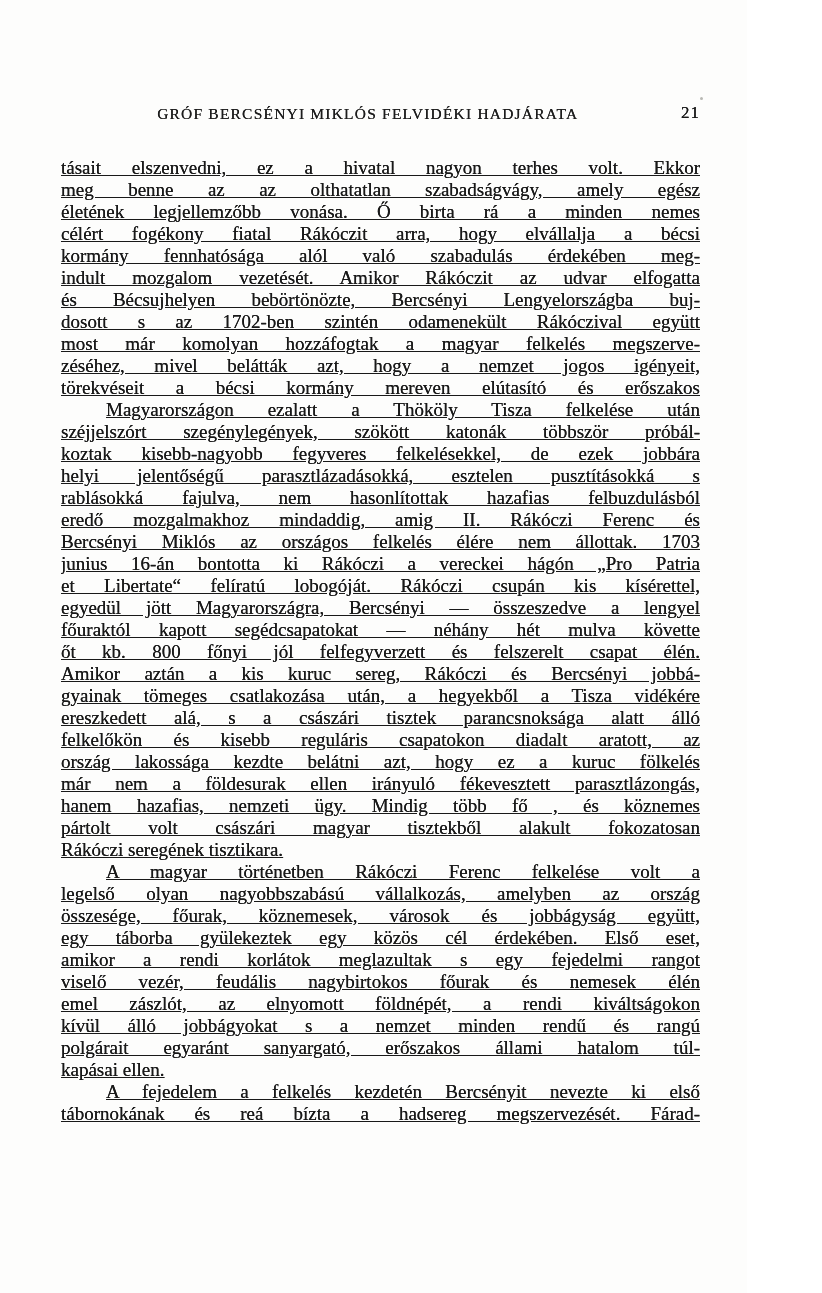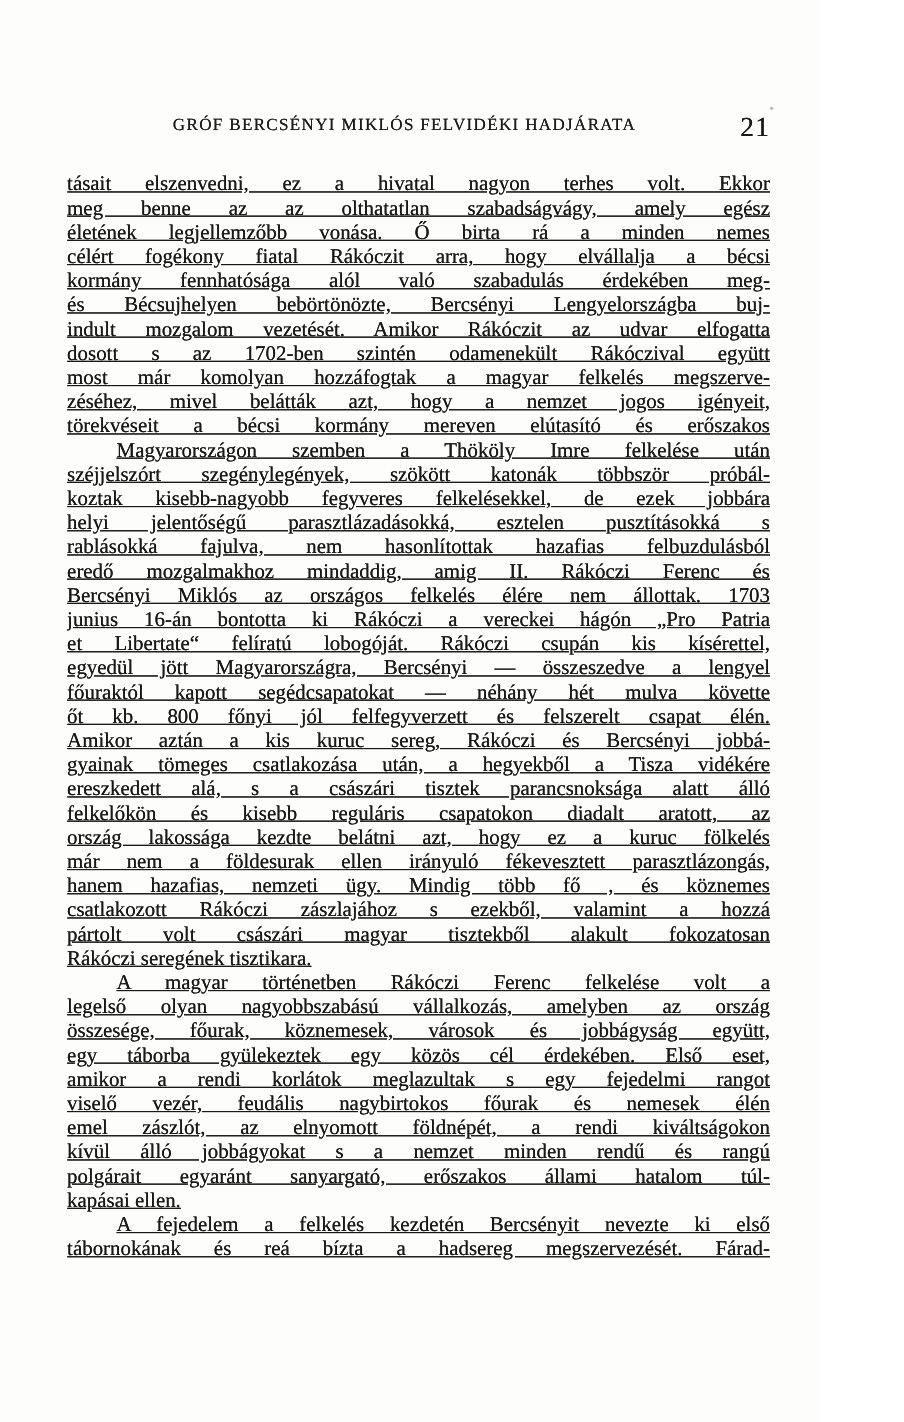--- a/index.html
+++ b/index.html
@@ -35,21 +35,21 @@
     white-space: nowrap;
     font-size: 15.5px;
     letter-spacing: 1.2px;
     color: #1d1d1d;
     text-shadow: 0 0 0.3px currentColor;
   }
   .page-number {
     position: absolute;
     right: 0;
     top: 0;
-    font-size: 25px;
+    font-size: 17px;
     letter-spacing: 1px;
     text-shadow: 0 0 0.3px currentColor;
   }
   .body-text {
     position: absolute;
     left: 61px;
     top: 157px;
     width: 639px;
     font-size: 19px;
     line-height: 22px;
@@ -89,48 +89,47 @@
     <div class="page-number">21</div>
   </div>
   <div class="speck"></div>
   <div class="body-text">
       <div class="para">
         <div class="line">tásait elszenvedni, ez a hivatal nagyon terhes volt. Ekkor</div>
         <div class="line">meg benne az az olthatatlan szabadságvágy, amely egész</div>
         <div class="line">életének legjellemzőbb vonása. Ő birta rá a minden nemes</div>
         <div class="line">célért fogékony fiatal Rákóczit arra, hogy elvállalja a bécsi</div>
         <div class="line">kormány fennhatósága alól való szabadulás érdekében meg-</div>
+        <div class="line">indult mozgalom vezetését. Amikor Rákóczit az udvar elfogatta</div>
         <div class="line">és Bécsujhelyen bebörtönözte, Bercsényi Lengyelországba buj-</div>
-        <div class="line">indult mozgalom vezetését. Amikor Rákóczit az udvar elfogatta</div>
         <div class="line">dosott s az 1702-ben szintén odamenekült Rákóczival együtt</div>
         <div class="line">most már komolyan hozzáfogtak a magyar felkelés megszerve-</div>
         <div class="line">zéséhez, mivel belátták azt, hogy a nemzet jogos igényeit,</div>
         <div class="line">törekvéseit a bécsi kormány mereven elútasító és erőszakos</div>
       </div>
       <div class="para indent">
-        <div class="line">Magyarországon szemben a Thököly Imre felkelése után</div>
+        <div class="line">Magyarországon ezalatt a Thököly Tisza felkelése után</div>
         <div class="line">széjjelszórt szegénylegények, szökött katonák többször próbál-</div>
         <div class="line">koztak kisebb-nagyobb fegyveres felkelésekkel, de ezek jobbára</div>
         <div class="line">helyi jelentőségű parasztlázadásokká, esztelen pusztításokká s</div>
         <div class="line">rablásokká fajulva, nem hasonlítottak hazafias felbuzdulásból</div>
         <div class="line">eredő mozgalmakhoz mindaddig, amig II. Rákóczi Ferenc és</div>
         <div class="line">Bercsényi Miklós az országos felkelés élére nem állottak. 1703</div>
         <div class="line">junius 16-án bontotta ki Rákóczi a vereckei hágón „Pro Patria</div>
         <div class="line">et Libertate“ felíratú lobogóját. Rákóczi csupán kis kísérettel,</div>
         <div class="line">egyedül jött Magyarországra, Bercsényi — összeszedve a lengyel</div>
         <div class="line">főuraktól kapott segédcsapatokat — néhány hét mulva követte</div>
         <div class="line">őt kb. 800 főnyi jól felfegyverzett és felszerelt csapat élén.</div>
         <div class="line">Amikor aztán a kis kuruc sereg, Rákóczi és Bercsényi jobbá-</div>
         <div class="line">gyainak tömeges csatlakozása után, a hegyekből a Tisza vidékére</div>
         <div class="line">ereszkedett alá, s a császári tisztek parancsnoksága alatt álló</div>
         <div class="line">felkelőkön és kisebb reguláris csapatokon diadalt aratott, az</div>
         <div class="line">ország lakossága kezdte belátni azt, hogy ez a kuruc fölkelés</div>
         <div class="line">már nem a földesurak ellen irányuló fékevesztett parasztlázongás,</div>
         <div class="line">hanem hazafias, nemzeti ügy. Mindig több fő , és köznemes</div>
-        <div class="line">csatlakozott Rákóczi zászlajához s ezekből, valamint a hozzá</div>
         <div class="line">pártolt volt császári magyar tisztekből alakult fokozatosan</div>
         <div class="line no-just">Rákóczi seregének tisztikara.</div>
       </div>
       <div class="para indent">
         <div class="line">A magyar történetben Rákóczi Ferenc felkelése volt a</div>
         <div class="line">legelső olyan nagyobbszabású vállalkozás, amelyben az ország</div>
         <div class="line">összesége, főurak, köznemesek, városok és jobbágyság együtt,</div>
         <div class="line">egy táborba gyülekeztek egy közös cél érdekében. Első eset,</div>
         <div class="line">amikor a rendi korlátok meglazultak s egy fejedelmi rangot</div>
         <div class="line">viselő vezér, feudális nagybirtokos főurak és nemesek élén</div>

